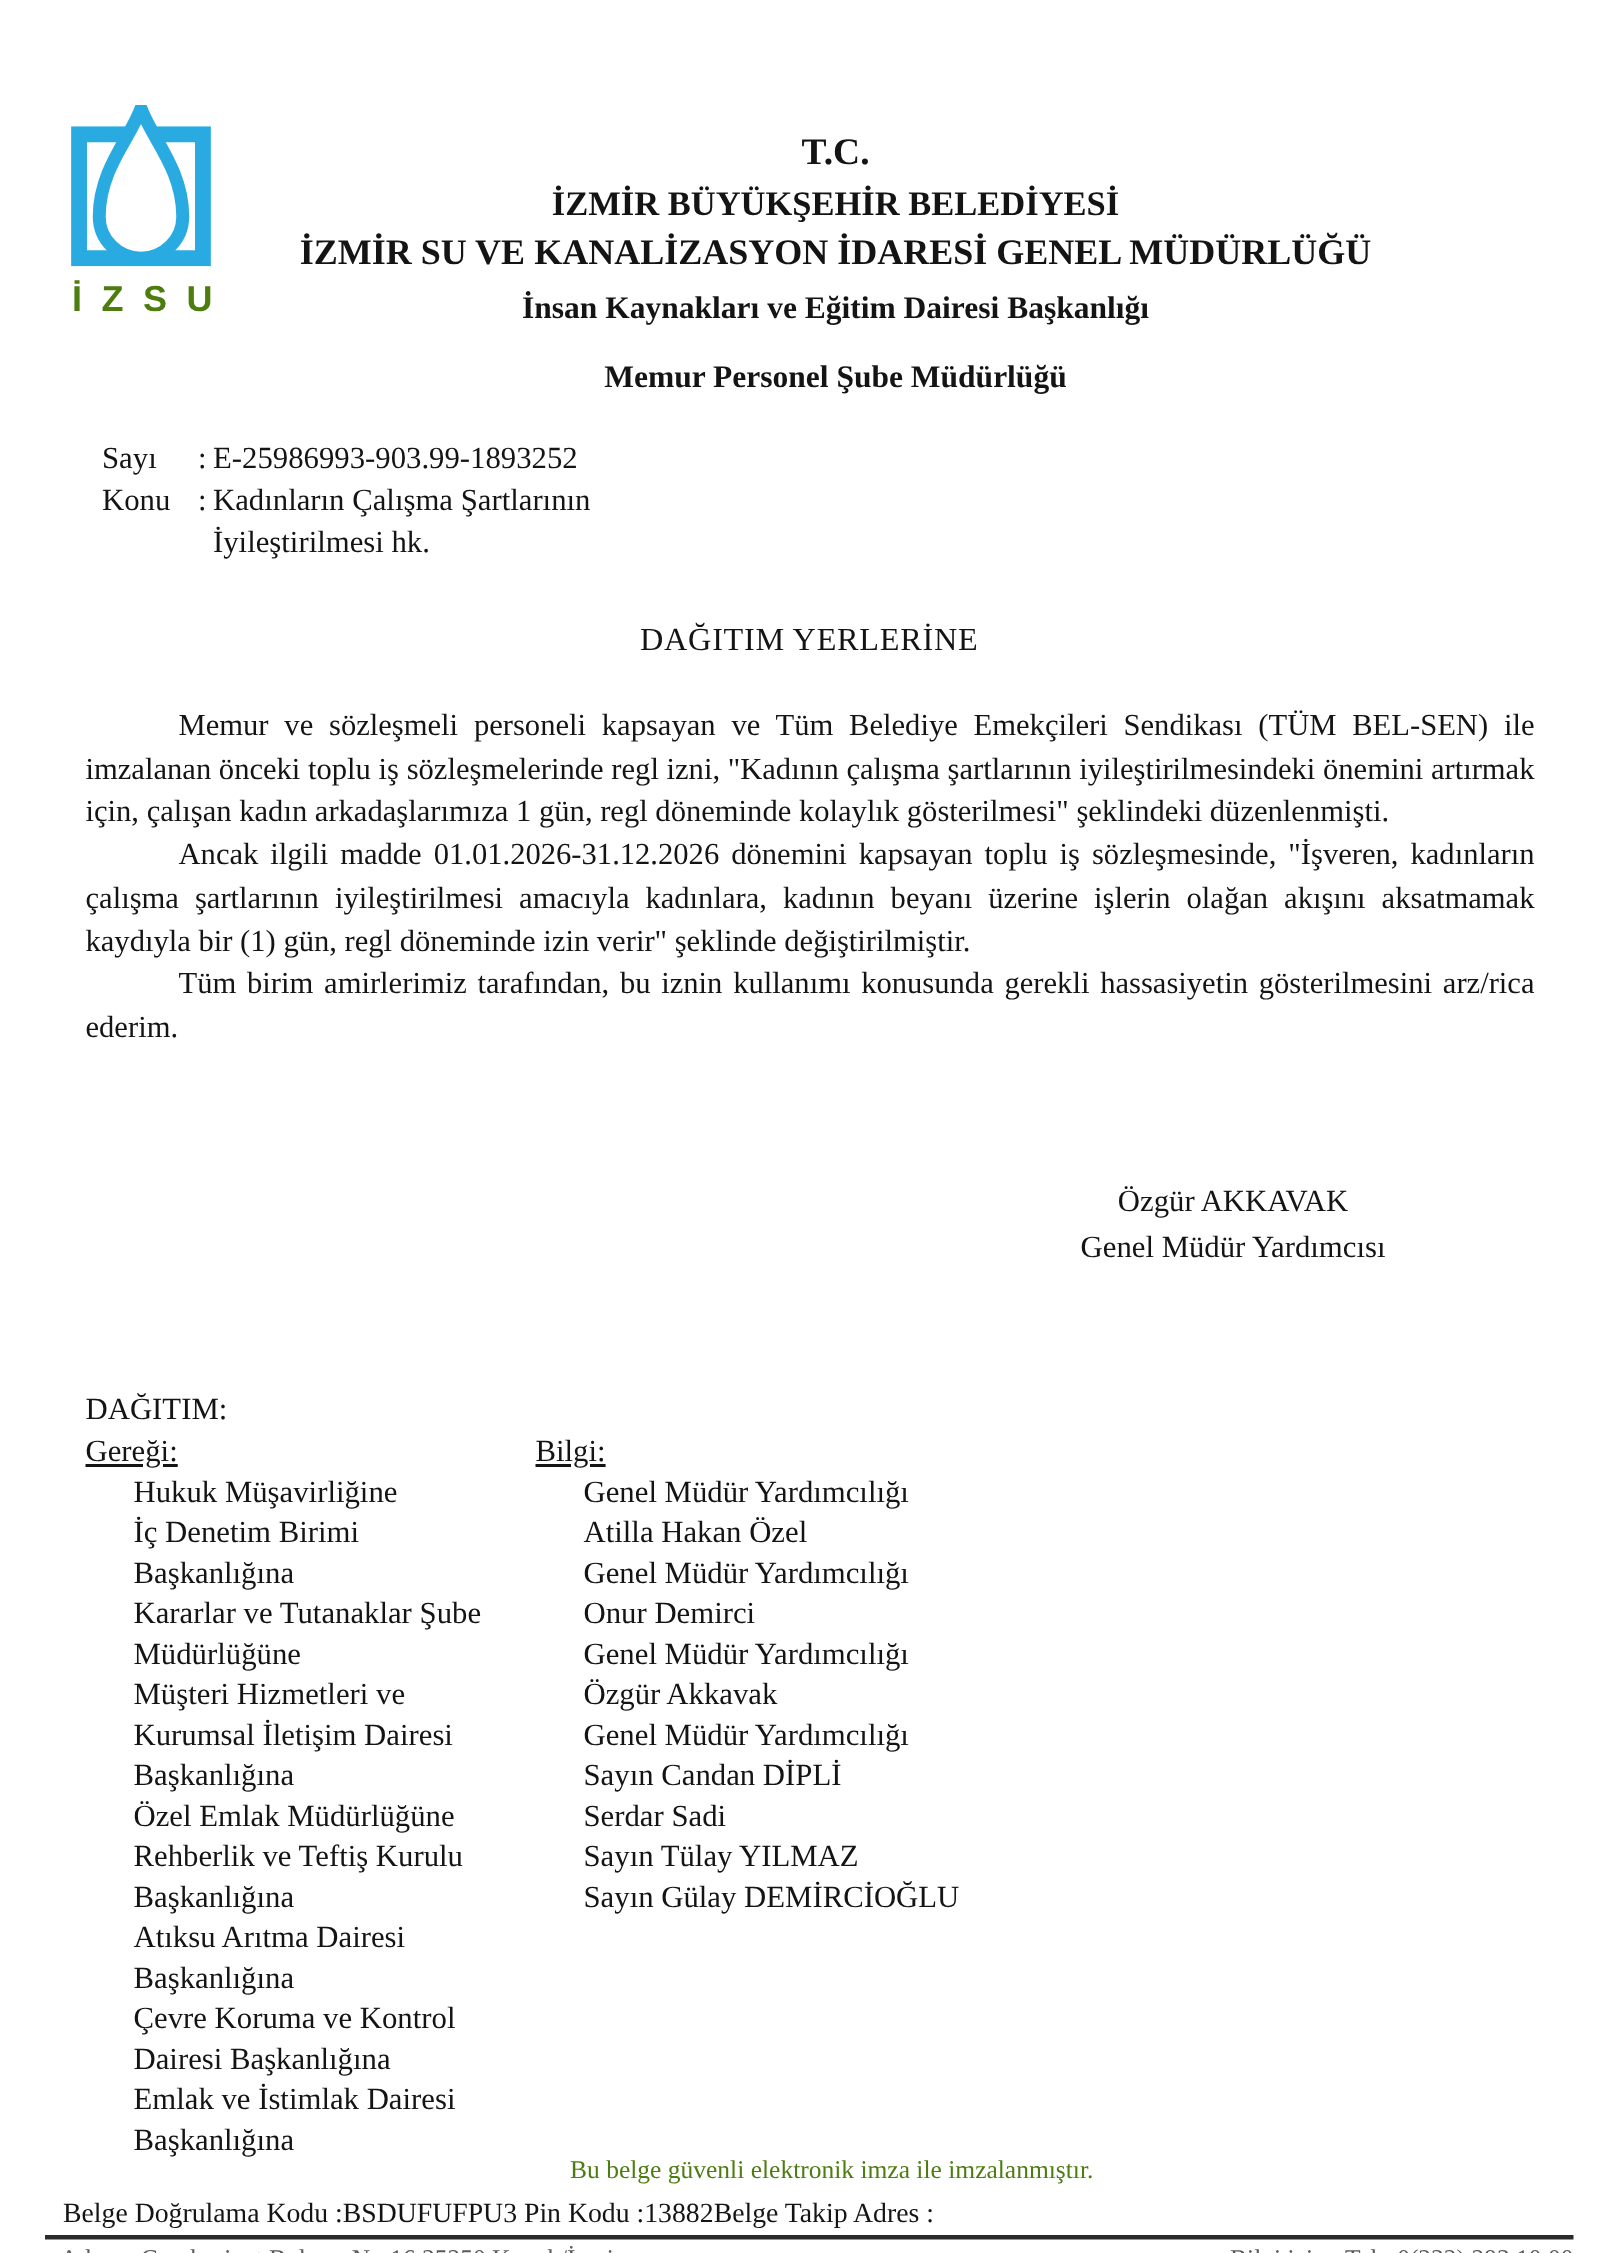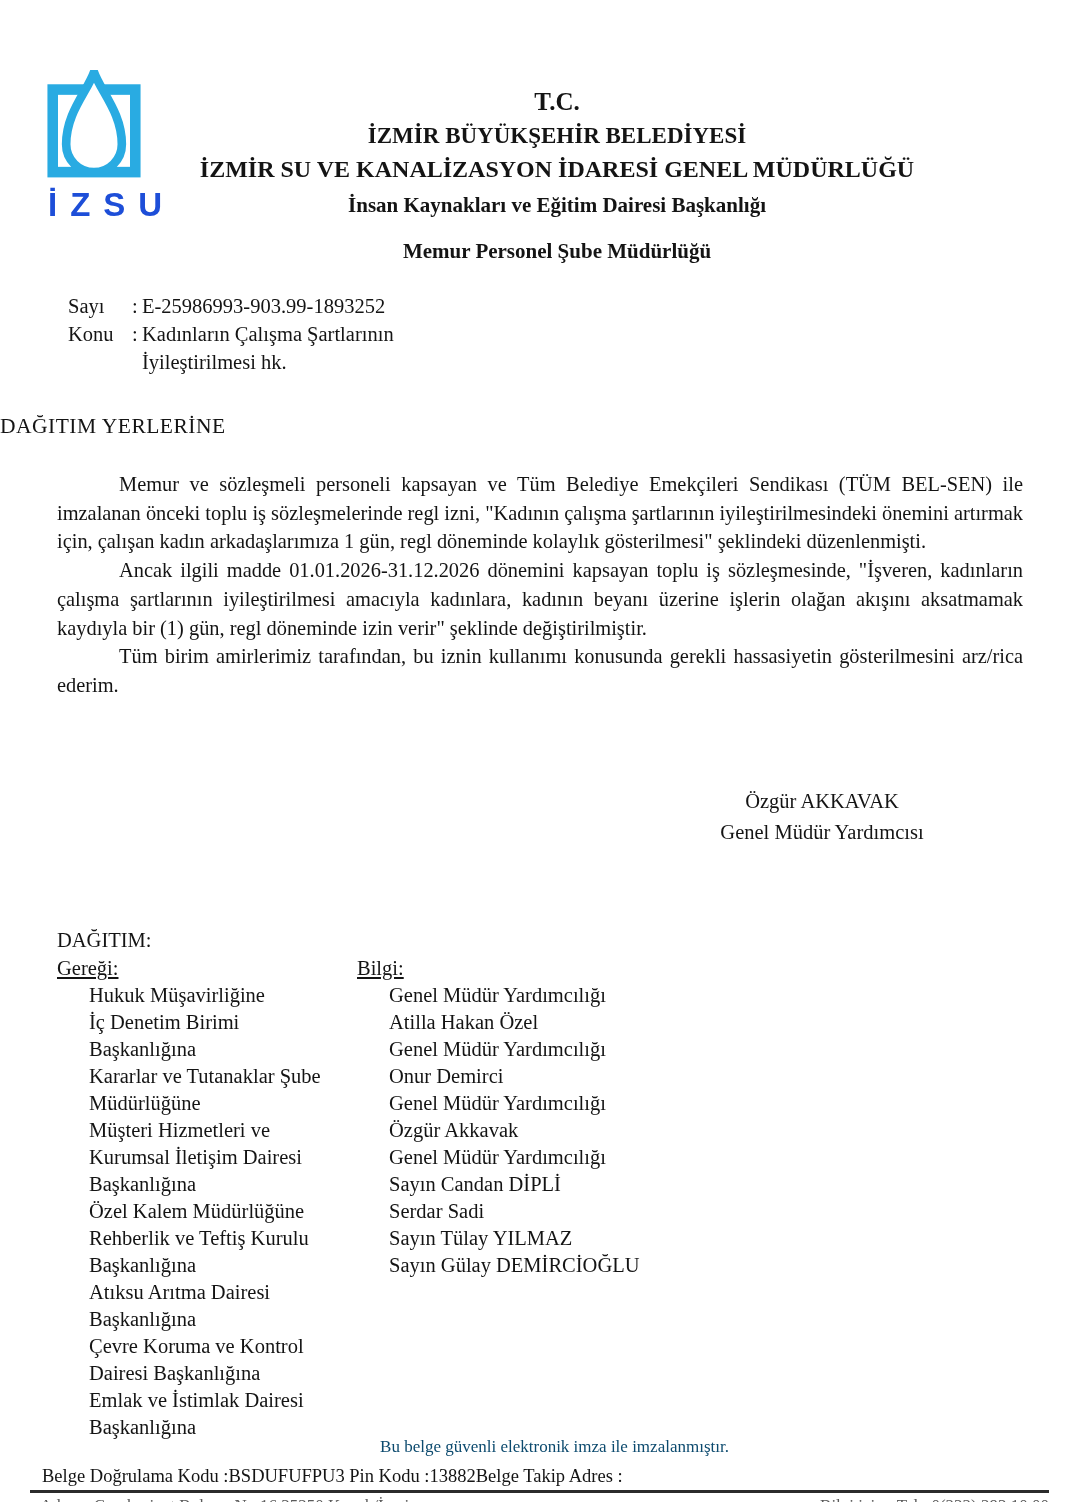--- a/index.html
+++ b/index.html
@@ -10,55 +10,55 @@
     background:#ffffff;
     font-family:"Liberation Serif","DejaVu Serif",serif;
     color:#141414;
     overflow:hidden;
   }
   
   .logo{position:absolute;left:46px;top:70px;width:118px;text-align:left;}
   .logo svg{display:block;}
   .logo-text{
     font-family:"Liberation Sans","DejaVu Sans",sans-serif;
-    font-weight:bold;font-size:33px;letter-spacing:13px;
-    color:#1d4ed8;margin-top:2px;margin-left:2px;white-space:nowrap;
+    font-weight:bold;font-size:24px;letter-spacing:13px;
+    color:#4d7c0f;margin-top:2px;margin-left:2px;white-space:nowrap;
   }
   
   .letterhead{position:absolute;left:120px;top:88px;width:874px;text-align:center;font-weight:bold;}
   .lh-1{font-size:25px;margin-bottom:7px;}
   .lh-2{font-size:23px;margin-bottom:7px;}
   .lh-3{font-size:24px;margin-bottom:10px;}
   .lh-4{font-size:21px;margin-bottom:21px;}
   .lh-5{font-size:21px;}
   
   .meta{position:absolute;left:57px;top:292px;font-size:20.5px;line-height:28px;margin-left:11px;}
   .meta-label{display:inline-block;width:64px;}
   .meta-colon{display:inline-block;width:10px;}
   .meta-cont{padding-left:74px;}
   
-  .recipient{position:absolute;left:0;top:414px;width:1079px;text-align:left;
+  .recipient{position:absolute;left:0;top:414px;width:1079px;text-align:center;
     font-size:21.5px;letter-spacing:0.5px;}
   
   .body{position:absolute;left:57px;top:470px;width:966px;
     font-size:20.4px;line-height:28.7px;text-align:justify;}
   .body p{margin:0;text-indent:62px;}
   
   .signature{position:absolute;left:642px;top:786px;width:360px;text-align:center;
     font-size:20.5px;line-height:31px;}
   
   .dist-heading{position:absolute;left:57px;top:929px;font-size:20.5px;}
   .col{position:absolute;top:955px;font-size:20.5px;line-height:27px;white-space:nowrap;}
   .col-left{left:57px;width:296px;}
   .col-right{left:357px;width:340px;}
   .col-label{text-decoration:underline;}
   .dist-line{line-height:27px;margin-left:32px;}
   
   .esign{position:absolute;left:30px;top:1437px;width:1049px;text-align:center;
-    color:#0c4a6e;font-size:17px;}
+    color:#4d7c0f;font-size:17px;}
   .footer-row{position:absolute;left:42px;top:1466px;width:997px;
     display:flex;font-size:18.5px;}
   .bottom-rule{position:absolute;left:30px;top:1490px;width:1019px;
     border-top:3px solid #2b2b2b;}
   .cutoff{position:absolute;left:40px;top:1496px;width:1009px;height:6px;
     overflow:hidden;display:flex;justify-content:space-between;
     font-size:17px;color:#5a5a5a;}
 </style>
 </head>
 <body>
@@ -110,21 +110,21 @@
     <div class="col-label">Gereği:</div>
     <div>
         <div class="dist-line">Hukuk Müşavirliğine</div>
         <div class="dist-line">İç Denetim Birimi</div>
         <div class="dist-line">Başkanlığına</div>
         <div class="dist-line">Kararlar ve Tutanaklar Şube</div>
         <div class="dist-line">Müdürlüğüne</div>
         <div class="dist-line">Müşteri Hizmetleri ve</div>
         <div class="dist-line">Kurumsal İletişim Dairesi</div>
         <div class="dist-line">Başkanlığına</div>
-        <div class="dist-line">Özel Kalem Müdürlüğüne</div>
+        <div class="dist-line">Özel Emlak Müdürlüğüne</div>
         <div class="dist-line">Rehberlik ve Teftiş Kurulu</div>
         <div class="dist-line">Başkanlığına</div>
         <div class="dist-line">Atıksu Arıtma Dairesi</div>
         <div class="dist-line">Başkanlığına</div>
         <div class="dist-line">Çevre Koruma ve Kontrol</div>
         <div class="dist-line">Dairesi Başkanlığına</div>
         <div class="dist-line">Emlak ve İstimlak Dairesi</div>
         <div class="dist-line">Başkanlığına</div>
       </div>
   </div>

